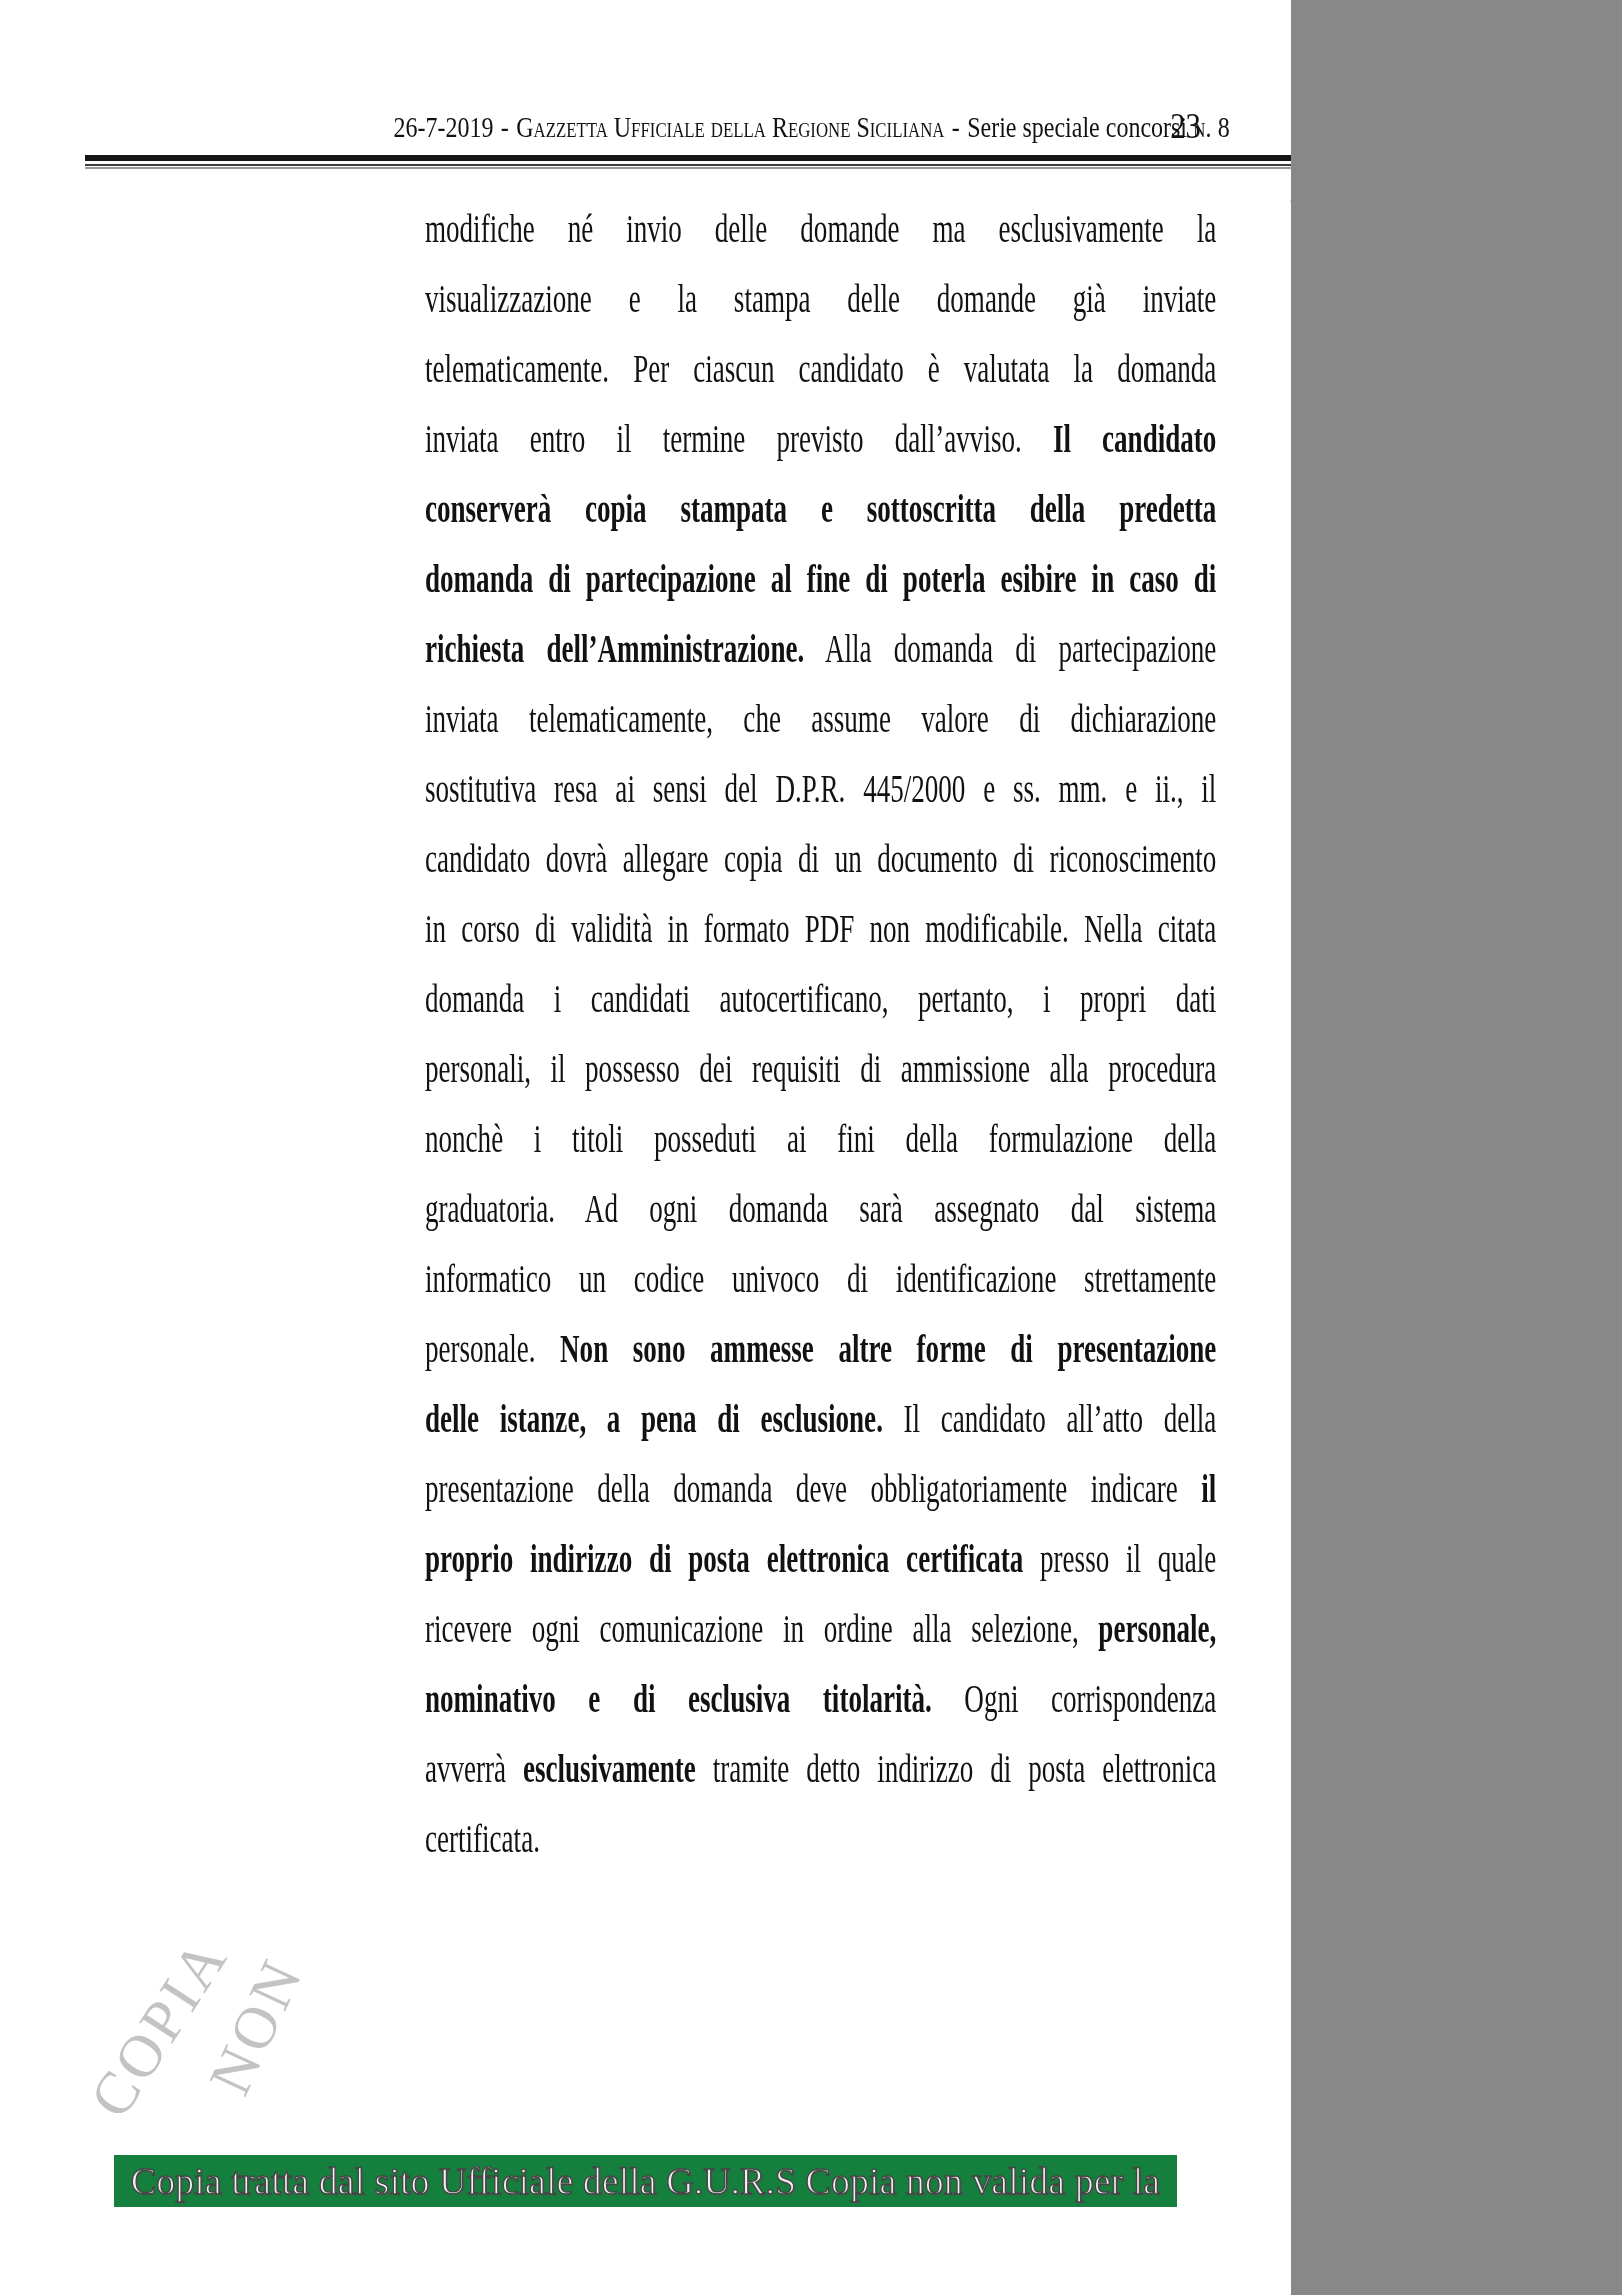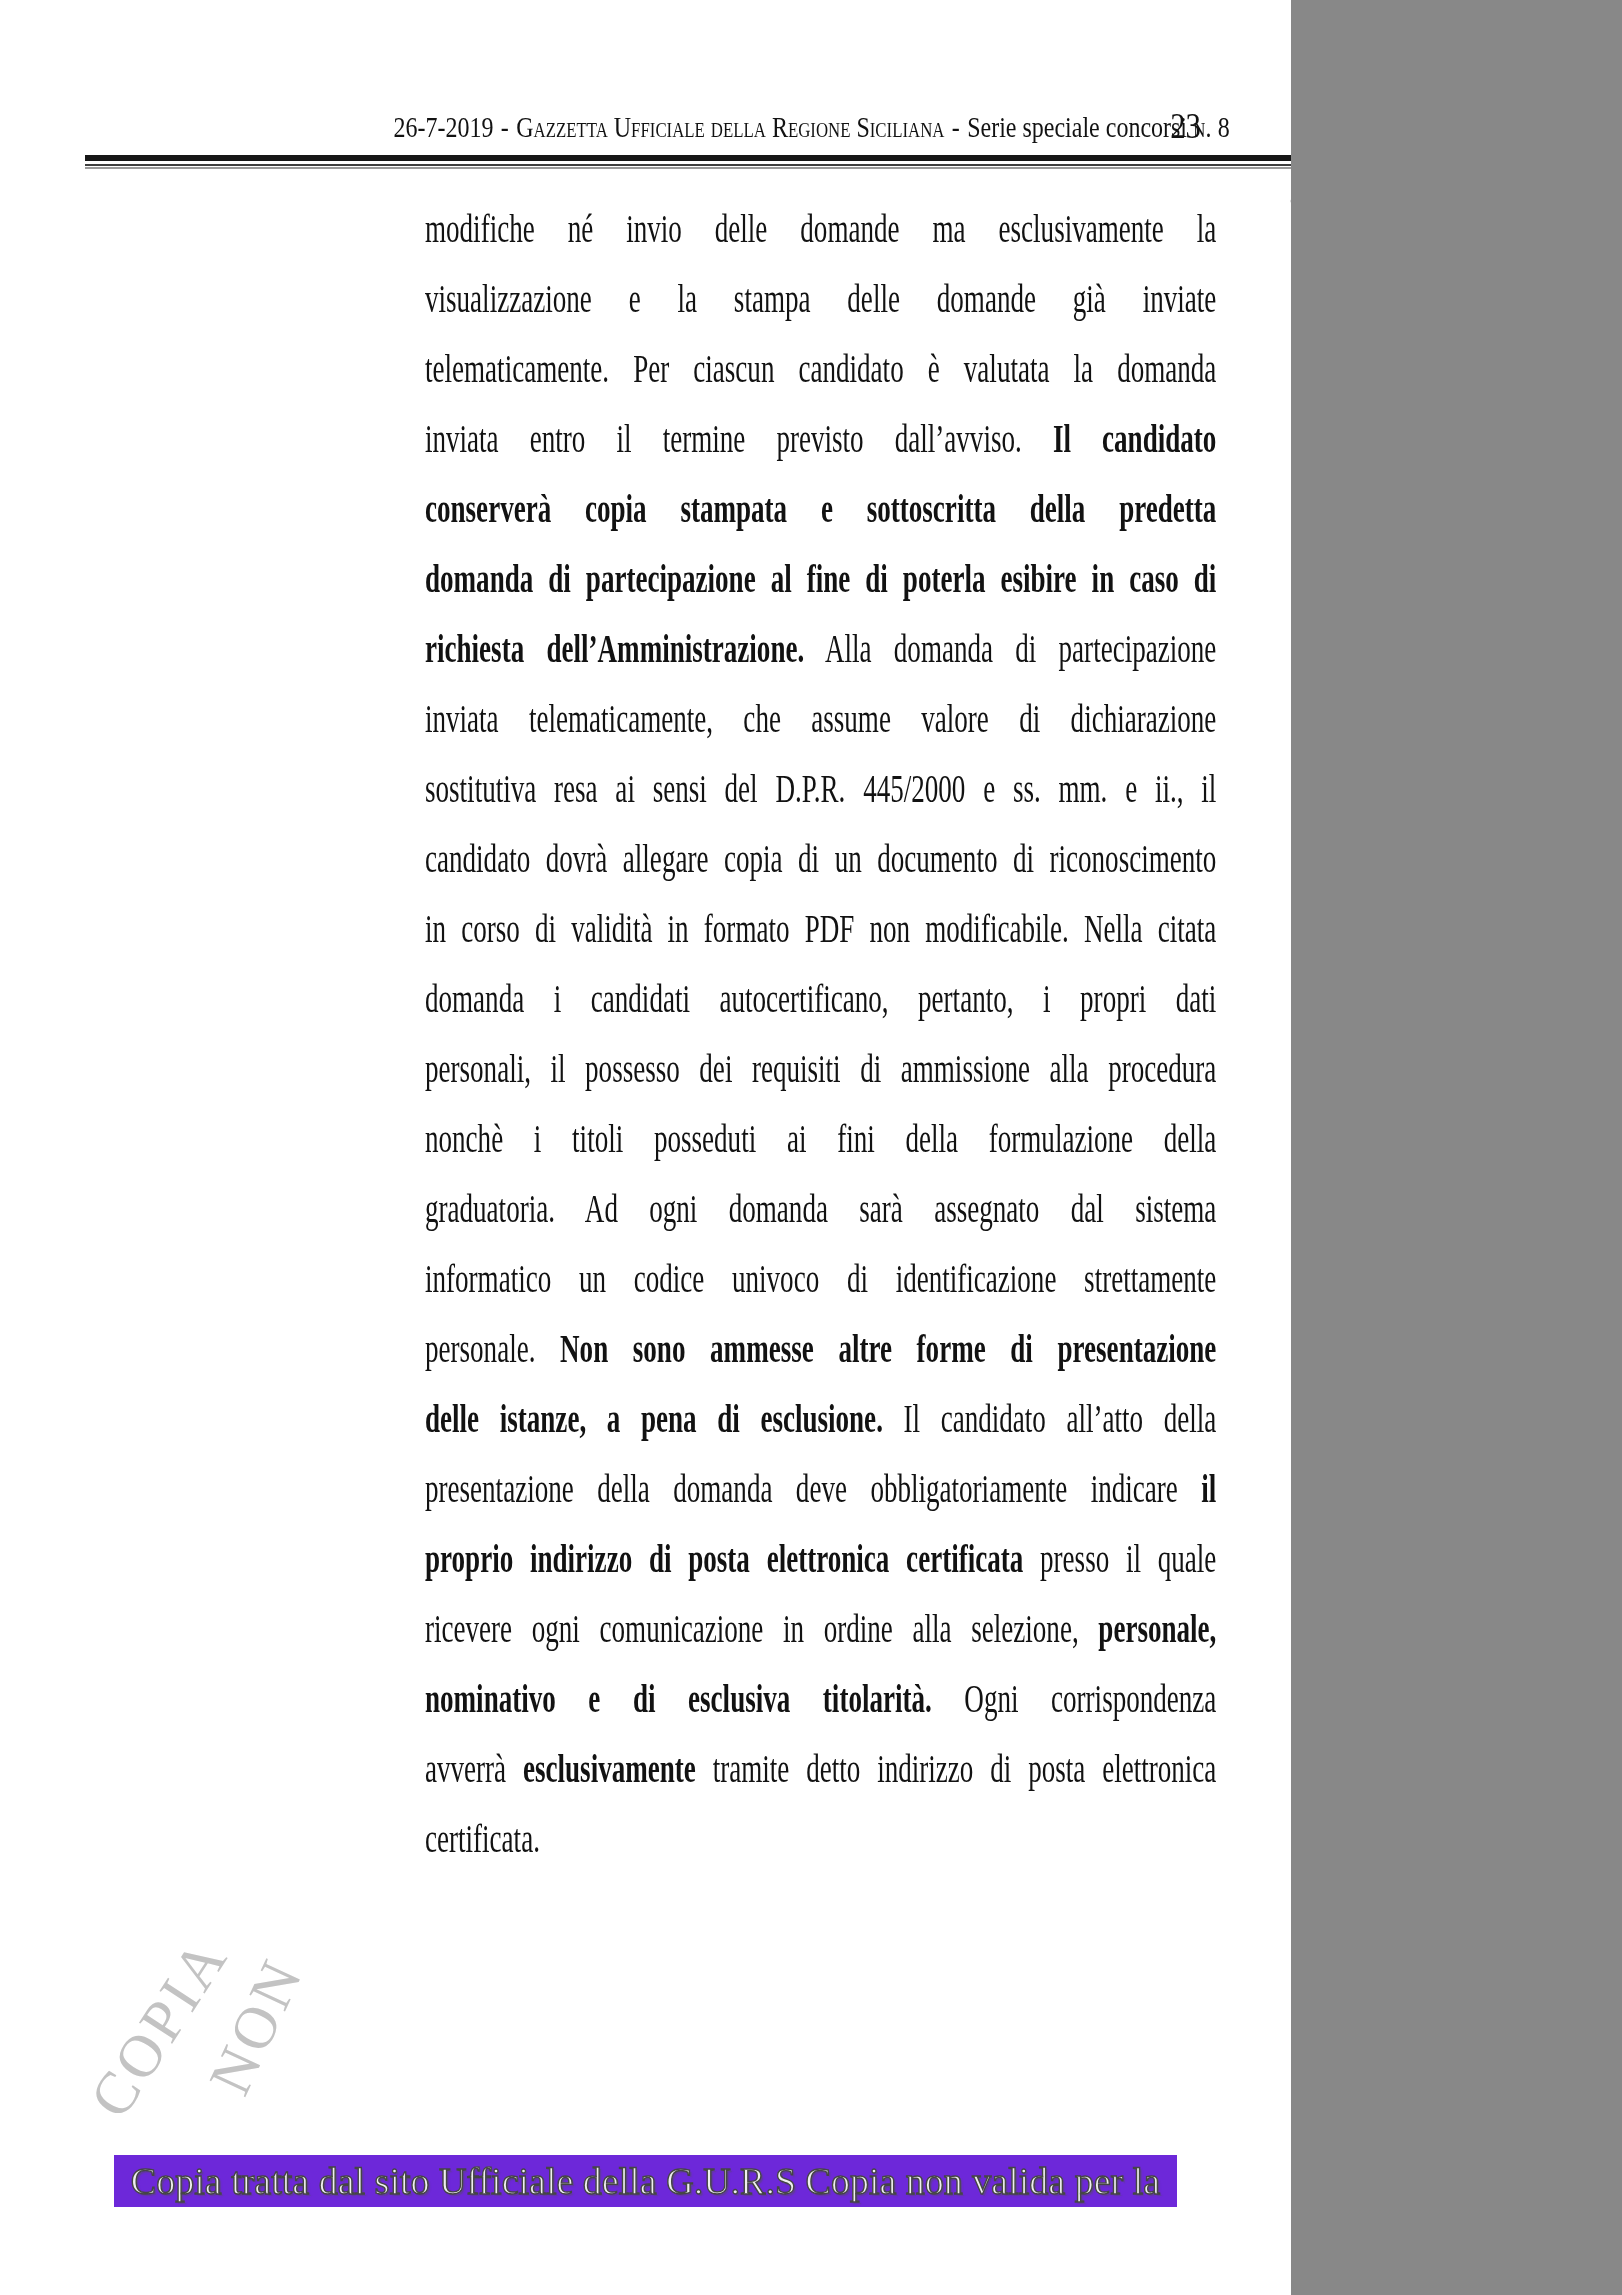--- a/index.html
+++ b/index.html
@@ -105,17 +105,17 @@
       <div class="line"><span>certificata.</span></div>
     </div>
 
   <span class="wm wm-copia" style="color: rgb(195, 195, 195);">COPIA</span>
   <span class="wm wm-non" style="color: rgb(195, 195, 195);">NON</span>
   <span class="wm wm-s" style="color: rgb(195, 195, 195);">S</span>
   <span class="wm-dot"></span>
   <span class="wm-dash"></span>
 
   <div class="footer">
-    <div class="fband" style="background: #6d28d9;">Copia tratta dal sito Ufficiale della G.U.R.S Copia non valida per la</div>
+    <div class="fband" style="background: #15803d;">Copia tratta dal sito Ufficiale della G.U.R.S Copia non valida per la</div>
   </div>
 
 </div>
 
 
 </body></html>

